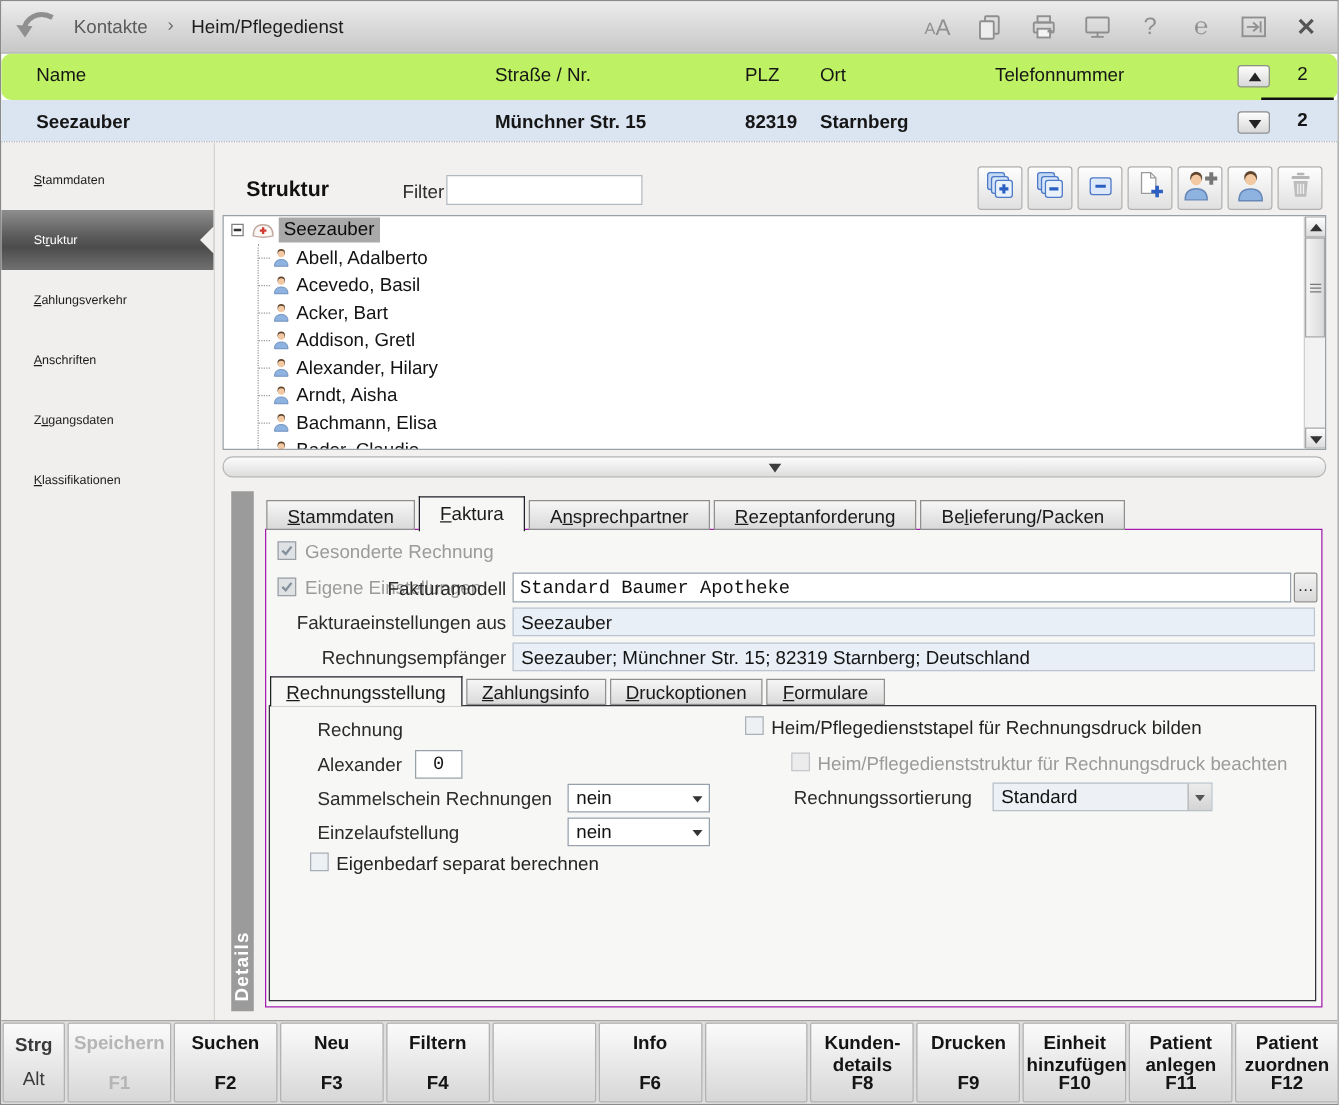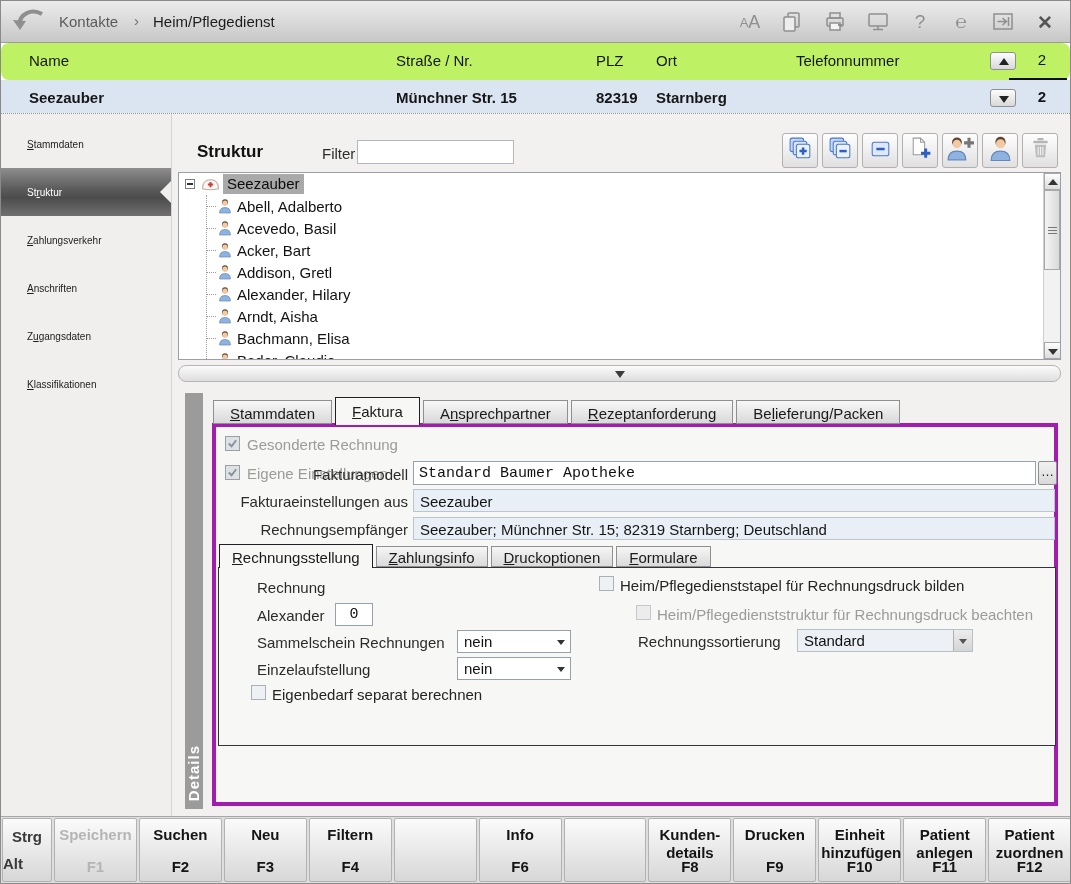--- a/index.html
+++ b/index.html
@@ -95,21 +95,21 @@
   
   .details{ position:absolute; left:13px; right:9px; top:275px; height:424px; }
   .details-strip{ position:absolute; left:0; top:4px; bottom:4px; width:18px; background:#9b9b9b; cursor:pointer; }
   .details-strip span{ position:absolute; bottom:8px; left:0; width:18px; text-align:center;
     writing-mode:vertical-rl; transform:rotate(180deg); color:#fff; font-weight:bold; font-size:15px; letter-spacing:1px; }
   .tabs{ position:absolute; left:28px; top:7px; height:28px; display:flex; align-items:flex-end; z-index:3; }
   .tab{ height:24px; padding:2px 16px 0; margin-right:3px; font-size:15px; color:#1a1a1a; cursor:pointer;
     background:linear-gradient(#f7f7f7,#d9d9d9); border:1px solid #8f8f8f; display:flex; align-items:center; }
   .tab.active{ height:28px; background:#f7f7f5; border:1px solid #1f1f26; border-bottom:none; position:relative; top:1px; padding-bottom:2px; }
   .tabpanel{ position:absolute; left:27px; top:34px; width:846px; height:383px; background:#f7f7f5;
-    border:4px solid #a21caf; z-index:2; }
+    border:1px solid #a21caf; z-index:2; }
 
   
   .cb{ position:absolute; width:15px; height:15px; border:1px solid #a9b0b7; background:#eef1f4; }
   .cb.checked.disabled{ background:#dfe2e5; border-color:#9aa0a6; }
   .cb svg{ position:absolute; left:1px; top:1px; width:11px; height:11px; }
   .cb svg path{ fill:none; stroke:#85909b; stroke-width:2; }
   .cb-label{ position:absolute; font-size:15px; color:#242424; white-space:nowrap; }
   .cb-label.gray{ color:#9b9b9b; }
 
   .fld-label{ position:absolute; font-size:15px; color:#2b2b2b; white-space:nowrap; }
@@ -117,21 +117,21 @@
     padding:1px 6px 0; height:23px; line-height:21px; white-space:nowrap; overflow:hidden; }
   .txt-input{ position:absolute; background:#fff; border:1px solid #96a1ab; font-size:15px; color:#111;
     padding:0 5px; font-family:Liberation Mono, monospace; }
   .dots-btn{ position:absolute; width:19px; height:24px; border:1px solid #8f8f8f; border-radius:2px;
     background:linear-gradient(#f2f2f2,#d9d9d9); font-size:13px; color:#222; text-align:center; line-height:20px; cursor:pointer; }
 
   .subtabs{ position:absolute; left:3px; top:117px; height:23px; display:flex; align-items:flex-end; z-index:3; }
   .subtab{ height:21px; padding:1px 12px 0; margin-right:3px; font-size:15px; color:#1a1a1a; cursor:pointer;
     background:linear-gradient(#f6f6f6,#dadada); border:1px solid #8f8f8f; display:flex; align-items:center; }
   .subtab.active{ height:24px; background:#f7f7f5; border:1px solid #1f1f26; border-bottom:none; position:relative; top:1px; }
-  .subpanel{ position:absolute; left:2px; top:140px; width:838px; height:179px; background:#f7f7f5; border:1px solid #33333a; }
+  .subpanel{ position:absolute; left:2px; top:140px; width:838px; height:237px; background:#f7f7f5; border:1px solid #33333a; }
 
   
   .dropdown{ position:absolute; background:#fff; border:1px solid #96a1ab; height:23px; cursor:pointer; }
   .dd-text{ position:absolute; left:6px; top:2px; font-size:15px; color:#111; white-space:nowrap; }
   .dd-arrow{ position:absolute; right:5px; top:9px; width:0; height:0;
     border-left:4px solid transparent; border-right:4px solid transparent; border-top:5px solid #333; }
   .dropdown.disabled{ background:#edf1f5; border-color:#b7bfc7; cursor:default; }
   .dropdown.disabled .dd-btn{ position:absolute; right:0; top:0; bottom:0; width:19px;
     background:linear-gradient(#ededed,#d4d4d4); border-left:1px solid #b0b0b0; }
   .dropdown.disabled .dd-arrow{ right:5px; border-top-color:#555; }
@@ -141,21 +141,21 @@
     border-top:1px solid #a8a8a8; display:flex; }
   .fkey{ position:relative; flex:1; margin:1px; border:1px solid #b2b2b2; border-radius:2px;
     background:linear-gradient(#fbfbfb,#d7d7d7); cursor:pointer; }
   .fkey.mod{ flex:0 0 50px; cursor:default; }
   .fkey .lbl{ position:absolute; top:7px; left:2px; right:2px; text-align:center; font-size:15px; color:#141414;
     line-height:18px; white-space:pre-line;font-weight:bold; }
   .fkey .key{ position:absolute; bottom:6px; left:0; right:0; text-align:center; font-size:15px; font-weight:bold; color:#141414; }
   .fkey.disabled .lbl, .fkey.disabled .key{ color:#b5b5b5; }
   .fkey.disabled{ cursor:default; }
   .fkey .mtop{ position:absolute; top:9px; left:0; right:0; text-align:center; font-weight:bold; font-size:15px; color:#3a3a3c; }
-  .fkey .mbot{ position:absolute; bottom:9px; left:0; right:0; text-align:left; font-weight:bold; font-size:15px; color:#3a3a3c; }
+  .fkey .mbot{ position:absolute; bottom:9px; left:0; right:0; text-align:center; font-weight:normal; font-size:15px; color:#3a3a3c; }
 </style>
 </head>
 <body>
 
 <div class="app">
 
   <header class="topbar">
     <svg class="back-arrow" viewBox="0 0 36 28">
       <path d="M31 7 C20 1 9 7 8 18" fill="none" stroke="#8f8f8f" stroke-width="4"></path>
       <path d="M2 13 L9 23 L15 14 Z" fill="#8f8f8f"></path>

